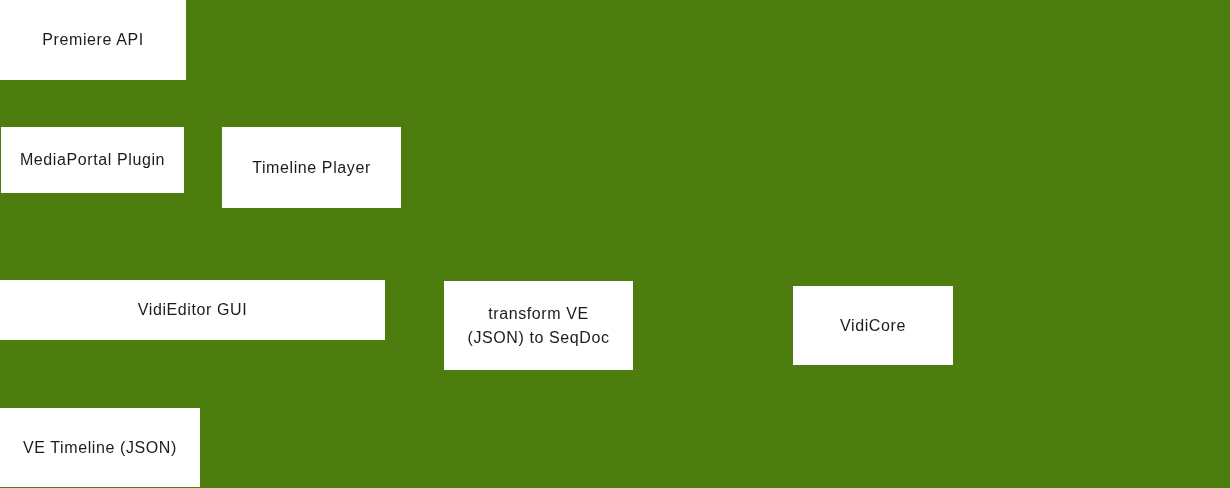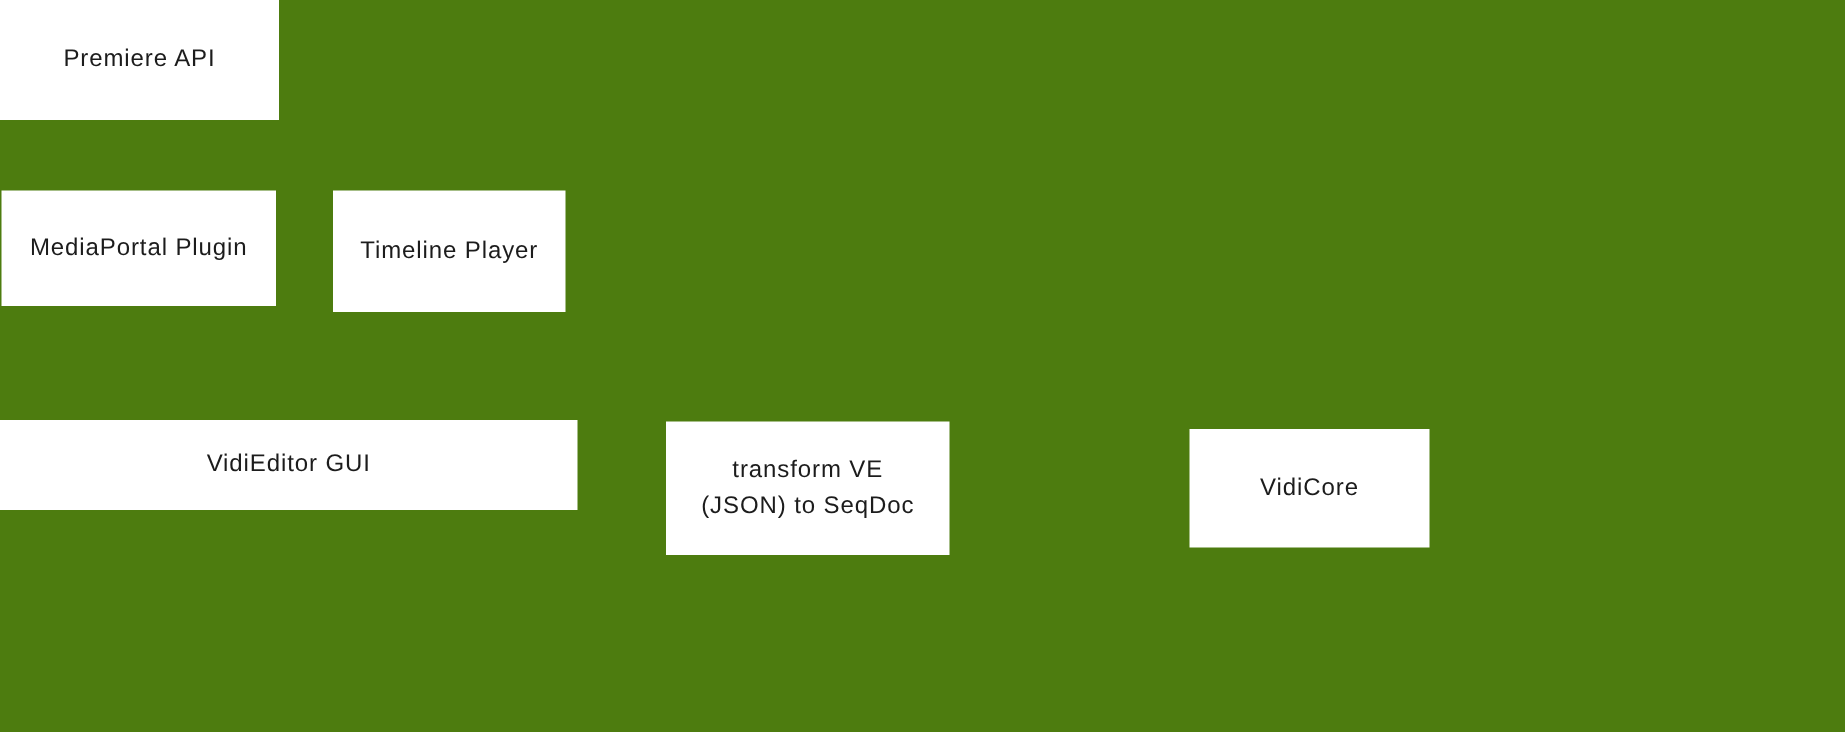--- a/index.html
+++ b/index.html
@@ -24,22 +24,22 @@
     justify-content: center;
     text-align: center;
     font-size: 16px;
     letter-spacing: 0.6px;
     line-height: 1.45;
     white-space: pre-line;
     box-sizing: border-box;
   }
   
   #n-premiere-api     { left: 0;      top: 0;     width: 186px; height: 80px; }
-  #n-mediaportal      { left: 1px;    top: 127px; width: 183px; height: 77px; }
-  #n-timeline-player  { left: 222px;  top: 127px; width: 155px; height: 81px; }
+  #n-mediaportal      { left: 1px;    top: 127px; width: 183px; height: 66px; }
+  #n-timeline-player  { left: 222px;  top: 127px; width: 179px; height: 81px; }
   #n-vidieditor-gui   { left: 0;      top: 280px; width: 385px; height: 60px; }
   #n-transform-ve     { left: 444px;  top: 281px; width: 189px; height: 89px; }
   #n-vidicore         { left: 793px;  top: 286px; width: 160px; height: 79px; }
   #n-vidicoder        { left: 1070px; top: 283px; width: 160px; height: 82px; }
   #n-ve-timeline-json { left: 0;      top: 408px; width: 200px; height: 79px; }
 </style>
 </head>
 <body>
 
 <div class="canvas">
@@ -50,13 +50,14 @@
   <div class="node" id="n-timeline-player">Timeline Player</div>
 
   <div class="node" id="n-vidieditor-gui">VidiEditor GUI</div>
 
   <div class="node" id="n-vidicore">VidiCore</div>
 
   <div class="node" id="n-transform-ve">transform VE
 (JSON) to SeqDoc</div>
 
 
+  <div class="node" id="n-ve-timeline-json">VE Timeline (JSON)</div>
 </div>
 
 </body></html>

